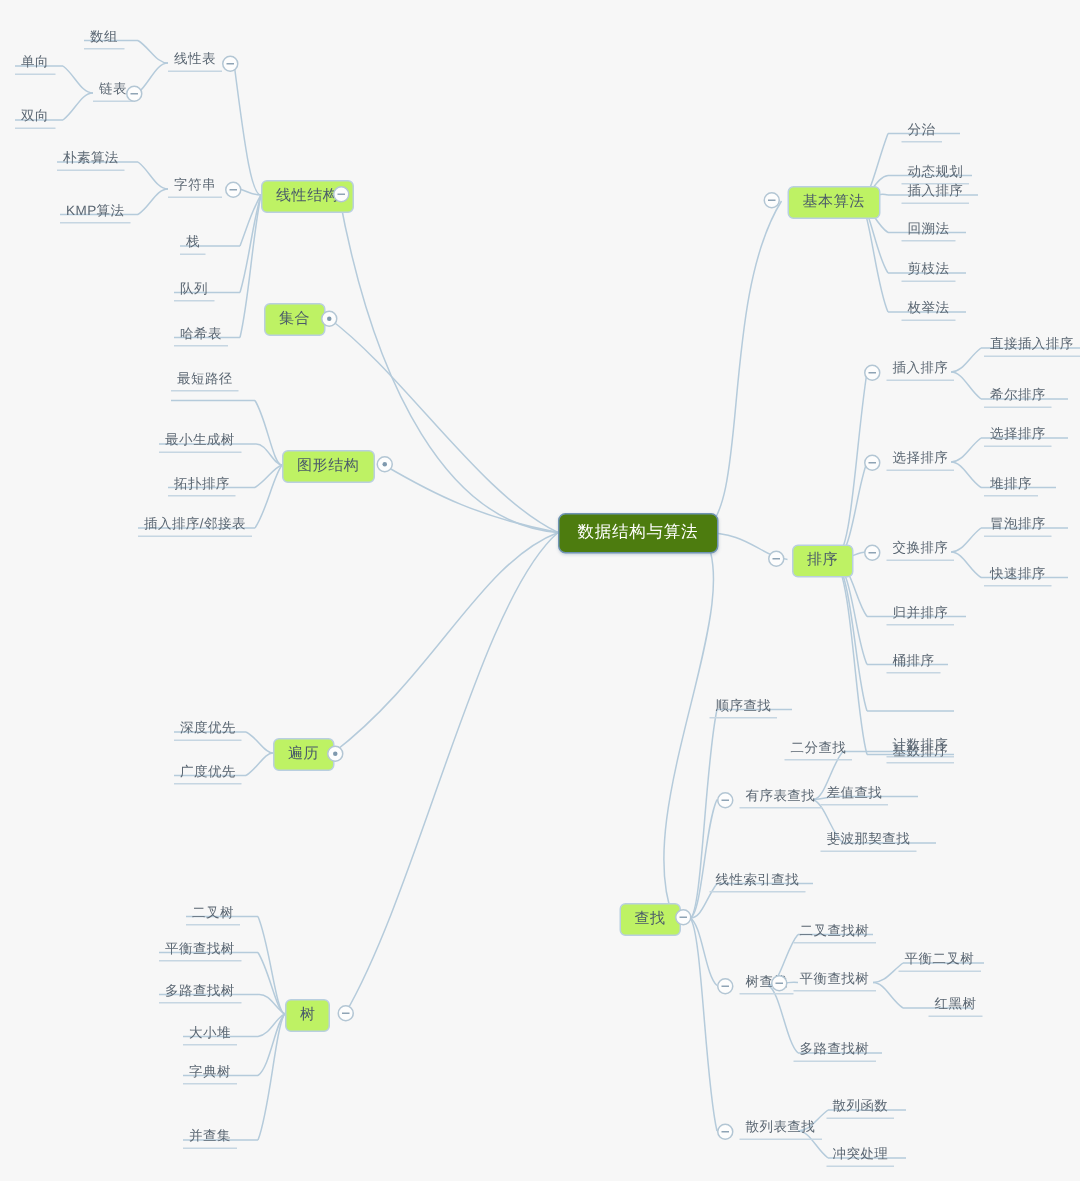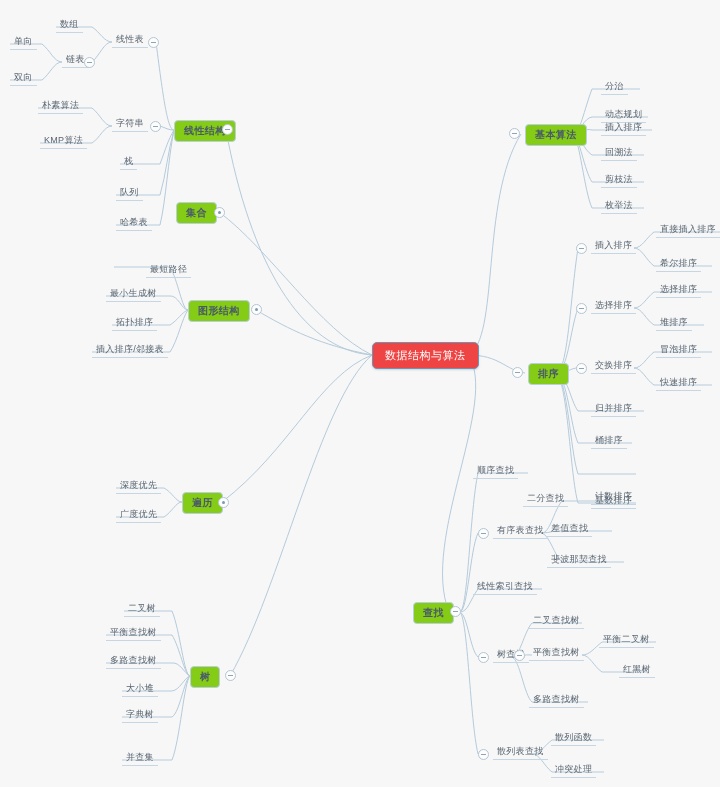--- a/index.html
+++ b/index.html
@@ -28,39 +28,38 @@
     pointer-events: none;
   }
   .node {
     position: absolute;
     box-sizing: border-box;
     white-space: nowrap;
     line-height: 1;
   }
   
   .node.root {
-    background: #ef4444;
+    background: #4d7c0f;
     border: 1px solid #6f93b3;
     border-radius: 5px;
     color: #ffffff;
     font-size: 11px;
     padding: 7px 12px;
     letter-spacing: 0.5px;
     box-shadow: 0 1px 2px rgba(80,110,140,0.25);
   }
   
   .node.lvl1 {
-    background: #84cc16;
+    background: #bef264;
     border: 1px solid #b9cfe0;
     border-radius: 4px;
     color: #4a5a69;
     font-size: 10px;
     padding: 5px 9px;
     letter-spacing: 0.4px;
-    font-weight: bold;
   }
   
   .node.leaf {
     color: #5a6672;
     font-size: 9px;
     padding: 2px 4px 3px 4px;
     border-bottom: 1px solid #c6d6e2;
     letter-spacing: 0.3px;
   }
   
@@ -260,21 +259,21 @@
   <div class="node leaf" style="left:120px; top:155px;">栈</div>
   <div class="node leaf" style="left:116px; top:186px;">队列</div>
   <div class="node leaf" style="left:116px; top:216px;">哈希表</div>
 
   <div class="node lvl1" style="left:176px; top:202px;">集合</div>
   <div class="toggle dot" style="left:214px; top:207px;"></div>
 
   <div class="node lvl1" style="left:188px; top:300px;">图形结构</div>
   <div class="toggle dot" style="left:251px; top:304px;"></div>
 
-  <div class="node leaf" style="left:114px; top:263px;margin-left:32px;">最短路径</div>
+  <div class="node leaf" style="left:114px; top:246px;">最短路径</div>
   <div class="node leaf" style="left:106px; top:287px;">最小生成树</div>
   <div class="node leaf" style="left:112px; top:316px;">拓扑排序</div>
   <div class="node leaf" style="left:92px; top:343px;">插入排序/邻接表</div>
 
   <div class="node lvl1" style="left:182px; top:492px;">遍历</div>
   <div class="toggle dot" style="left:218px; top:497px;"></div>
 
   <div class="node leaf" style="left:116px; top:479px;">深度优先</div>
   <div class="node leaf" style="left:116px; top:508px;">广度优先</div>
 

